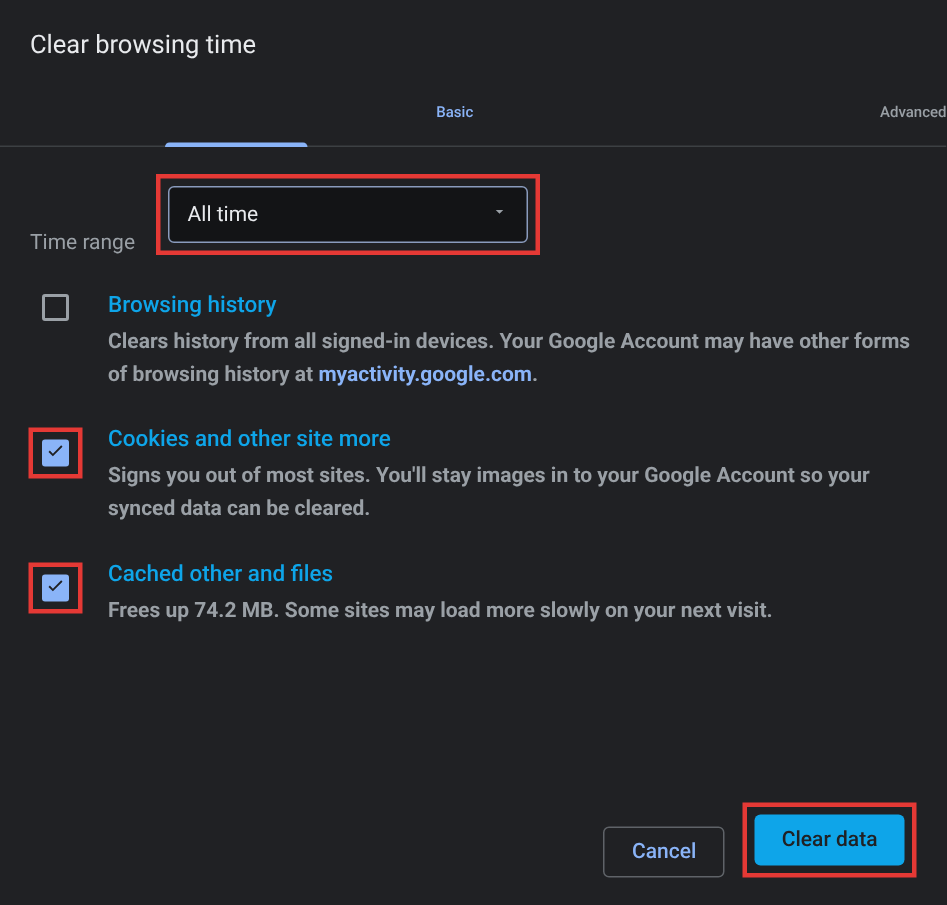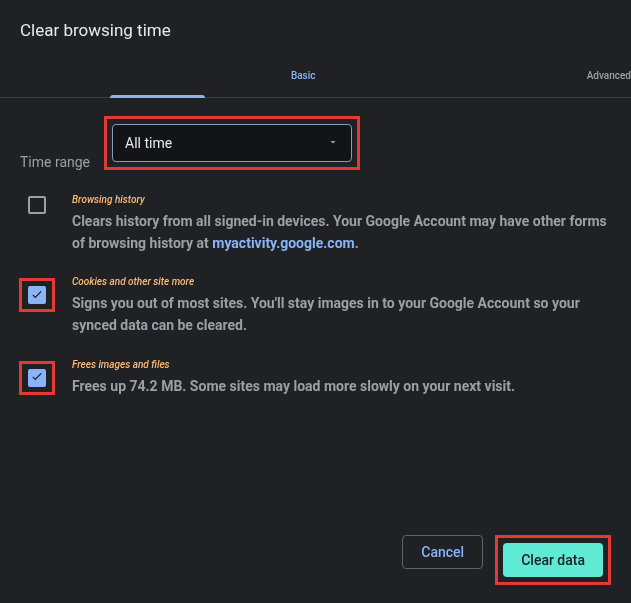--- a/index.html
+++ b/index.html
@@ -118,62 +118,61 @@
   }
   .checkbox.checked {
     background: #8ab4f8;
   }
   .checkbox.checked svg { width: 14px; height: 14px; }
   .item-body {
     flex: 1;
     padding-right: 4px;
   }
   .item-title {
-    color: #fdba74;
-    font-size: 10px;
+    color: #0ea5e9;
+    font-size: 15px;
     font-weight: 500;
     margin-bottom: 6px;
-    font-style: italic;
   }
   .item-desc {
     color: #9aa0a6;
     font-size: 14px;
     line-height: 1.55;
     font-weight: bold;
   }
   .link {
     color: #8ab4f8;
     cursor: pointer;
   }
   .footer {
     position: absolute;
     bottom: 18px;
     right: 20px;
     display: flex;
     gap: 12px;
-    align-items: flex-start;
+    align-items: flex-end;
   }
   .btn {
     height: 34px;
     border-radius: 4px;
     font-size: 14px;
     font-weight: 500;
     cursor: pointer;
     padding: 0 18px;
     display: flex;
     align-items: center;
     justify-content: center;
   }
   .btn-cancel {
     background: transparent;
     border: 1px solid #5f6368;
     color: #8ab4f8;
   }
   .btn-clear {
-    background: #5eead4;
+    background: #0ea5e9;
     border: none;
     color: #202124;
   }
   .red-box-btn {
     border: 3px solid #e53935;
     padding: 5px;
   }
 </style>
 </head>
 <body>
@@ -237,21 +236,21 @@
           <div class="checkbox checked">
             <span>
               <svg viewBox="0 0 24 24">
                   <path fill="#202124" d="M9 16.2l-3.5-3.5L4 14.2 9 19.2 20 8.2l-1.5-1.5z"></path>
                 </svg>
             </span>
           </div>
         </div>
       </div>
       <div class="item-body">
-        <div class="item-title">Frees images and files</div>
+        <div class="item-title">Cached other and files</div>
         <div class="item-desc">Frees up 74.2 MB. Some sites may load more slowly on your next visit.</div>
       </div>
     </div>
   </div>
 
   <div class="footer">
     <div class="btn btn-cancel">Cancel</div>
     <div class="red-box-btn">
       <div class="btn btn-clear">Clear data</div>
     </div>

